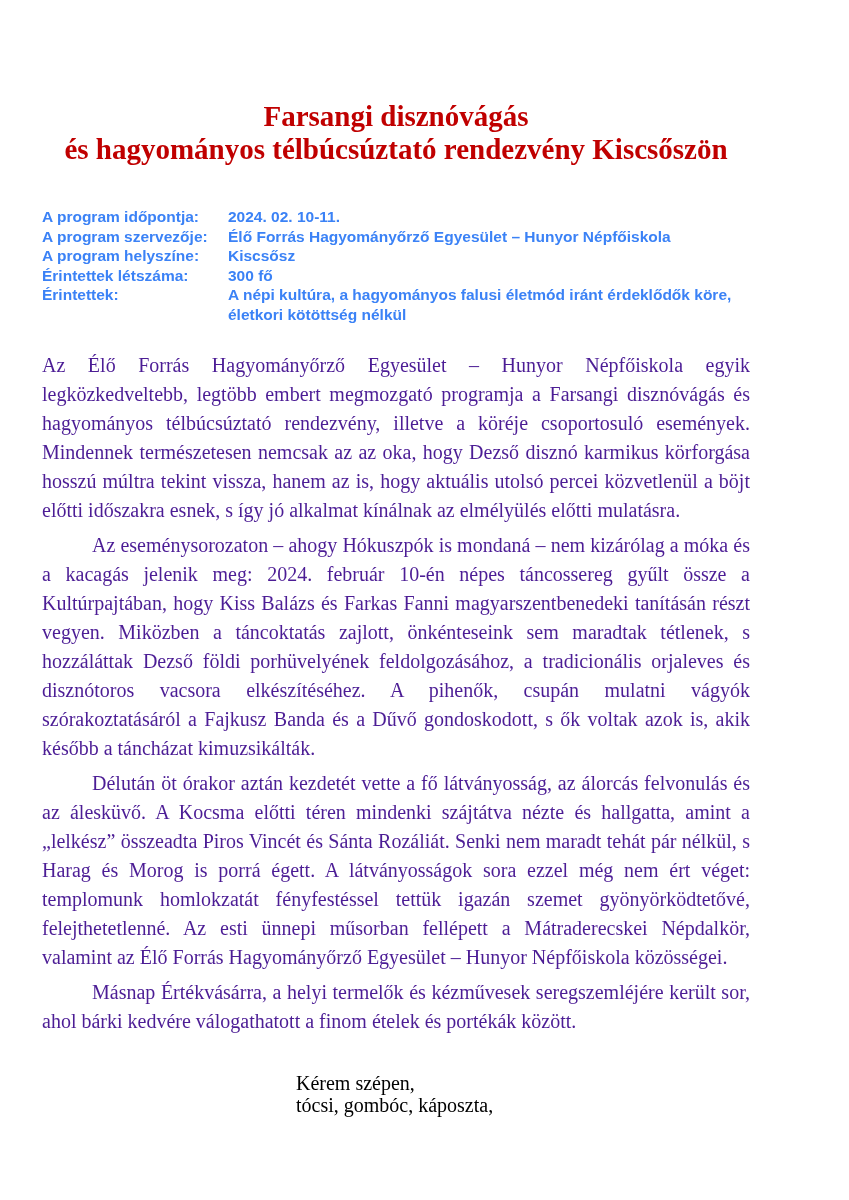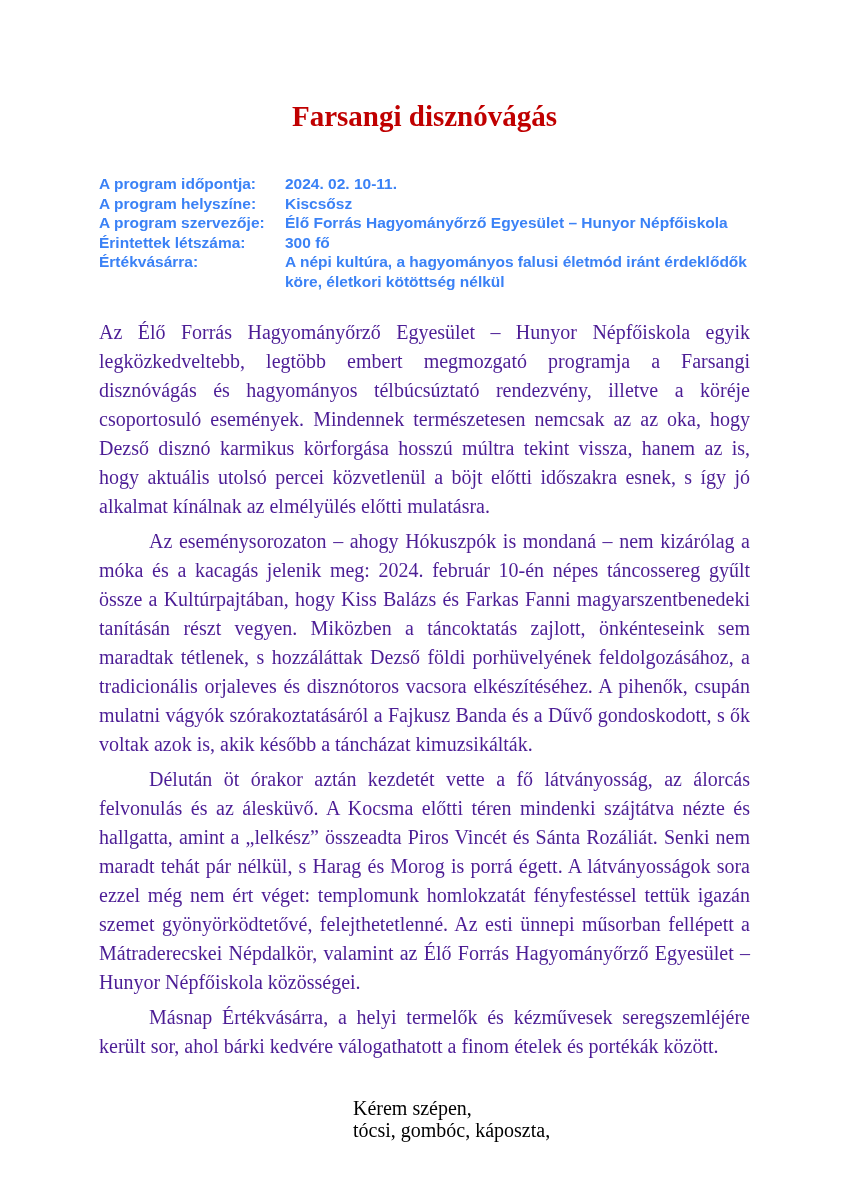--- a/index.html
+++ b/index.html
@@ -7,21 +7,21 @@
     padding: 0;
     background: #ffffff;
   }
   .page {
     position: relative;
     width: 849px;
     height: 1200px;
     margin: 0 auto;
     background: #ffffff;
     box-sizing: border-box;
-    padding: 100px 99px 0 99px;
+    padding: 100px 99px 0 42px;
     overflow: hidden;
   }
   .title {
     margin: 0 0 0 0;
     text-align: center;
     font-family: "Liberation Serif", serif;
     font-weight: bold;
     font-size: 29px;
     line-height: 33px;
     color: #C00000;
@@ -72,41 +72,42 @@
     margin-left: 8px;
   }
 </style>
 </head>
 <body>
 
 <div class="page">
 
   <h1 class="title">
     <span class="title-line">Farsangi disznóvágás</span>
+    <span class="title-line">és hagyományos télbúcsúztató rendezvény Kiscsőszön</span>
   </h1>
 
   <div class="meta">
     <div class="meta-row">
       <span class="meta-label">A program időpontja:</span>
       <span class="meta-value">2024. 02. 10-11.</span>
     </div>
     <div class="meta-row">
+      <span class="meta-label">A program szervezője:</span>
+      <span class="meta-value">Élő Forrás Hagyományőrző Egyesület – Hunyor Népfőiskola</span>
+    </div>
+    <div class="meta-row">
       <span class="meta-label">A program helyszíne:</span>
       <span class="meta-value">Kiscsősz</span>
-    </div>
-    <div class="meta-row">
-      <span class="meta-label">A program szervezője:</span>
-      <span class="meta-value">Élő Forrás Hagyományőrző Egyesület – Hunyor Népfőiskola</span>
     </div>
     <div class="meta-row">
       <span class="meta-label">Érintettek létszáma:</span>
       <span class="meta-value">300 fő</span>
     </div>
     <div class="meta-row">
-      <span class="meta-label">Értékvásárra:</span>
+      <span class="meta-label">Érintettek:</span>
       <span class="meta-value">A népi kultúra, a hagyományos falusi életmód iránt érdeklődők köre, életkori kötöttség nélkül</span>
     </div>
   </div>
 
   <div class="body-text">
     <p>Az Élő Forrás Hagyományőrző Egyesület – Hunyor Népfőiskola egyik legközkedveltebb, legtöbb embert megmozgató programja a Farsangi disznóvágás és hagyományos télbúcsúztató rendezvény, illetve a köréje csoportosuló események. Mindennek természetesen nemcsak az az oka, hogy Dezső disznó karmikus körforgása hosszú múltra tekint vissza, hanem az is, hogy aktuális utolsó percei közvetlenül a böjt előtti időszakra esnek, s így jó alkalmat kínálnak az elmélyülés előtti mulatásra.</p>
     <p class="indent">Az eseménysorozaton – ahogy Hókuszpók is mondaná – nem kizárólag a móka és a kacagás jelenik meg: 2024. február 10-én népes táncossereg gyűlt össze a Kultúrpajtában, hogy Kiss Balázs és Farkas Fanni magyarszentbenedeki tanításán részt vegyen. Miközben a táncoktatás zajlott, önkénteseink sem maradtak tétlenek, s hozzáláttak Dezső földi porhüvelyének feldolgozásához, a tradicionális orjaleves és disznótoros vacsora elkészítéséhez. A pihenők, csupán mulatni vágyók szórakoztatásáról a Fajkusz Banda és a Dűvő gondoskodott, s ők voltak azok is, akik később a táncházat kimuzsikálták.</p>
     <p class="indent">Délután öt órakor aztán kezdetét vette a fő látványosság, az álorcás felvonulás és az álesküvő. A Kocsma előtti téren mindenki szájtátva nézte és hallgatta, amint a „lelkész” összeadta Piros Vincét és Sánta Rozáliát. Senki nem maradt tehát pár nélkül, s Harag és Morog is porrá égett. A látványosságok sora ezzel még nem ért véget: templomunk homlokzatát fényfestéssel tettük igazán szemet gyönyörködtetővé, felejthetetlenné. Az esti ünnepi műsorban fellépett a Mátraderecskei Népdalkör, valamint az Élő Forrás Hagyományőrző Egyesület – Hunyor Népfőiskola közösségei.</p>
     <p class="indent">Másnap Értékvásárra, a helyi termelők és kézművesek seregszemléjére került sor, ahol bárki kedvére válogathatott a finom ételek és portékák között.</p>
   </div>

